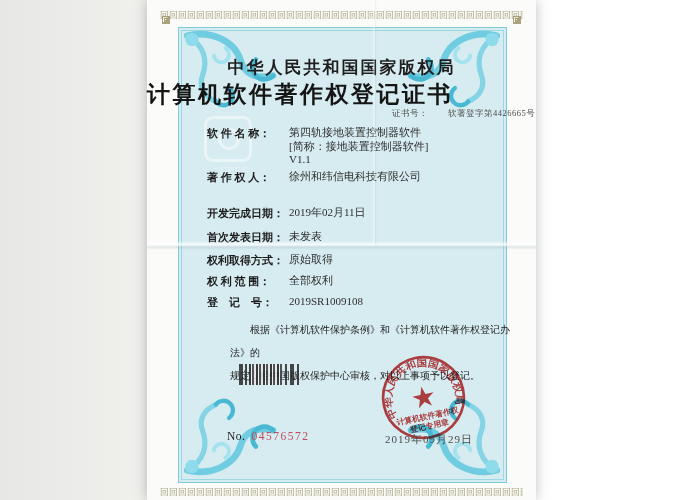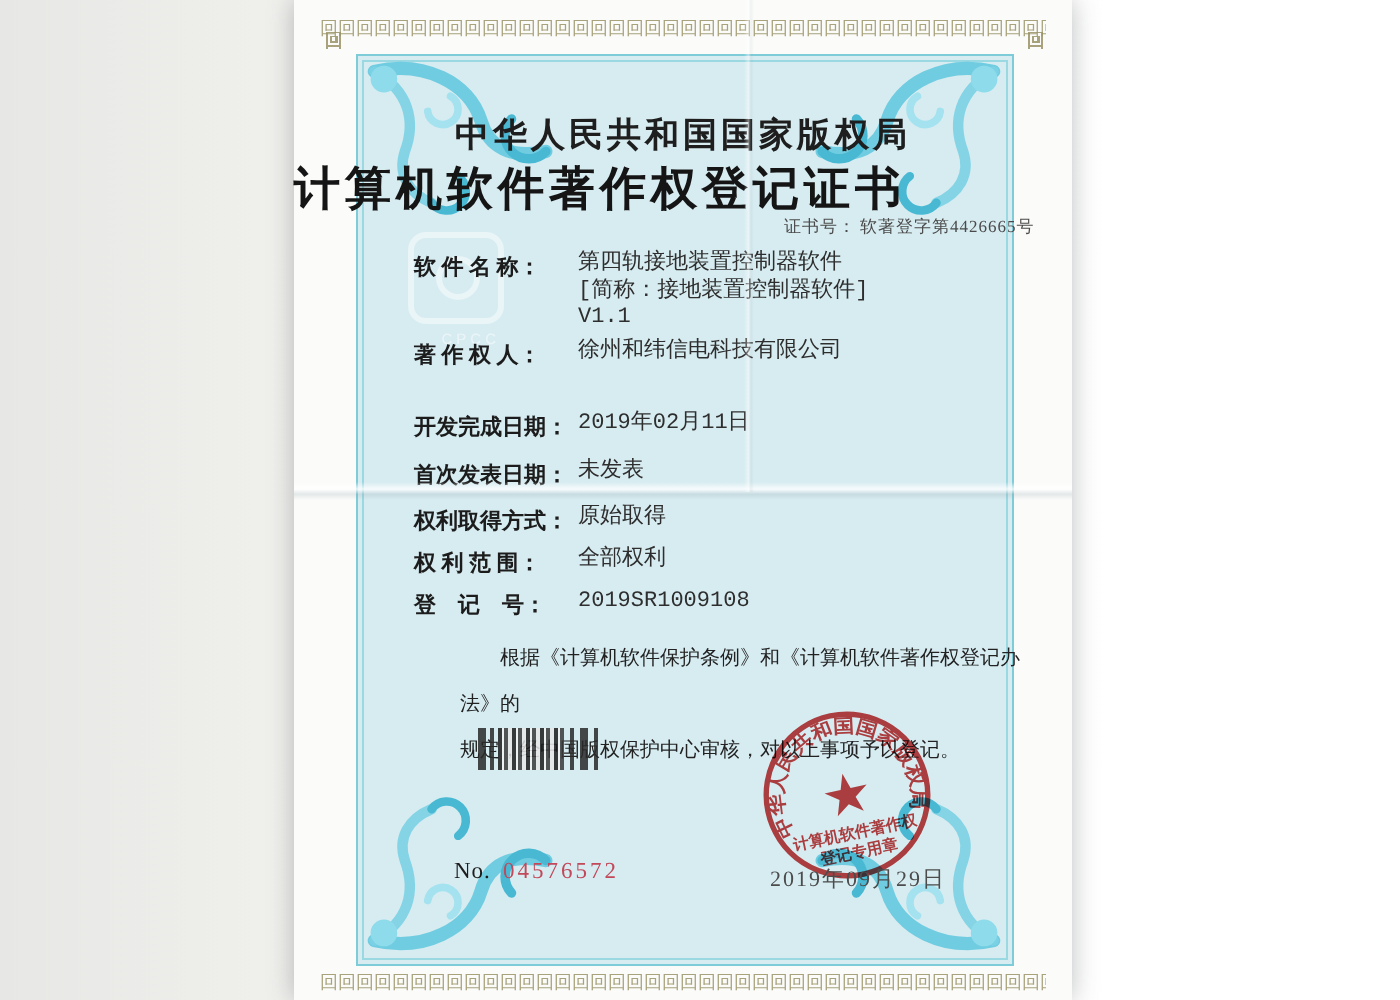--- a/index.html
+++ b/index.html
@@ -49,25 +49,25 @@
     font-size:17px;font-weight:700;letter-spacing:2px;color:#1e1e1e;
   }
   .cert-title{
     position:absolute;left:0;top:79px;width:389px;text-align:left;
     font-size:23px;font-weight:700;letter-spacing:2.5px;color:#151515;
   }
   .certno{
     position:absolute;left:245px;top:108px;
     font-size:8.5px;color:#4a4a4a;letter-spacing:.5px;white-space:nowrap;
   }
-  .certno .lab{margin-right:2px;}
+  .certno .lab{margin-right:20px;}
   .row{position:absolute;left:60px;width:240px;font-size:11px;color:#242424;white-space:nowrap;}
   .row .lbl{display:inline-block;width:82px;font-weight:700;vertical-align:top;color:#1c1c1c;}
   .row .val{display:inline-block;vertical-align:top;color:#2e2e2e;}
-  .val-line{display:block;line-height:13.5px;font-family:Liberation Mono, monospace;}
+  .val-line{display:block;line-height:13.5px;}
   .statement{position:absolute;left:47px;top:318px;width:298px;font-size:10px;line-height:23px;color:#222;margin-left:36px;}
   .statement .st-line1{text-indent:2em;}
   
   .barcode{
     position:absolute;left:92px;top:364px;width:62px;height:21px;opacity:.85;
     background:
       linear-gradient(#2a2a2a,#2a2a2a) 0 0/4px 100% no-repeat,
       linear-gradient(#2a2a2a,#2a2a2a) 6px 0/2px 100% no-repeat,
       repeating-linear-gradient(90deg,#1c1c1c 0 2px,#f2f2f2 2px 3px,#3a3a3a 3px 5px,#e8e8e8 5px 7px) 10px 0/33px 100% no-repeat,
       repeating-linear-gradient(0deg,rgba(255,255,255,.75) 0 2px,rgba(0,0,0,0) 2px 4px) 10px 0/33px 100% no-repeat,

